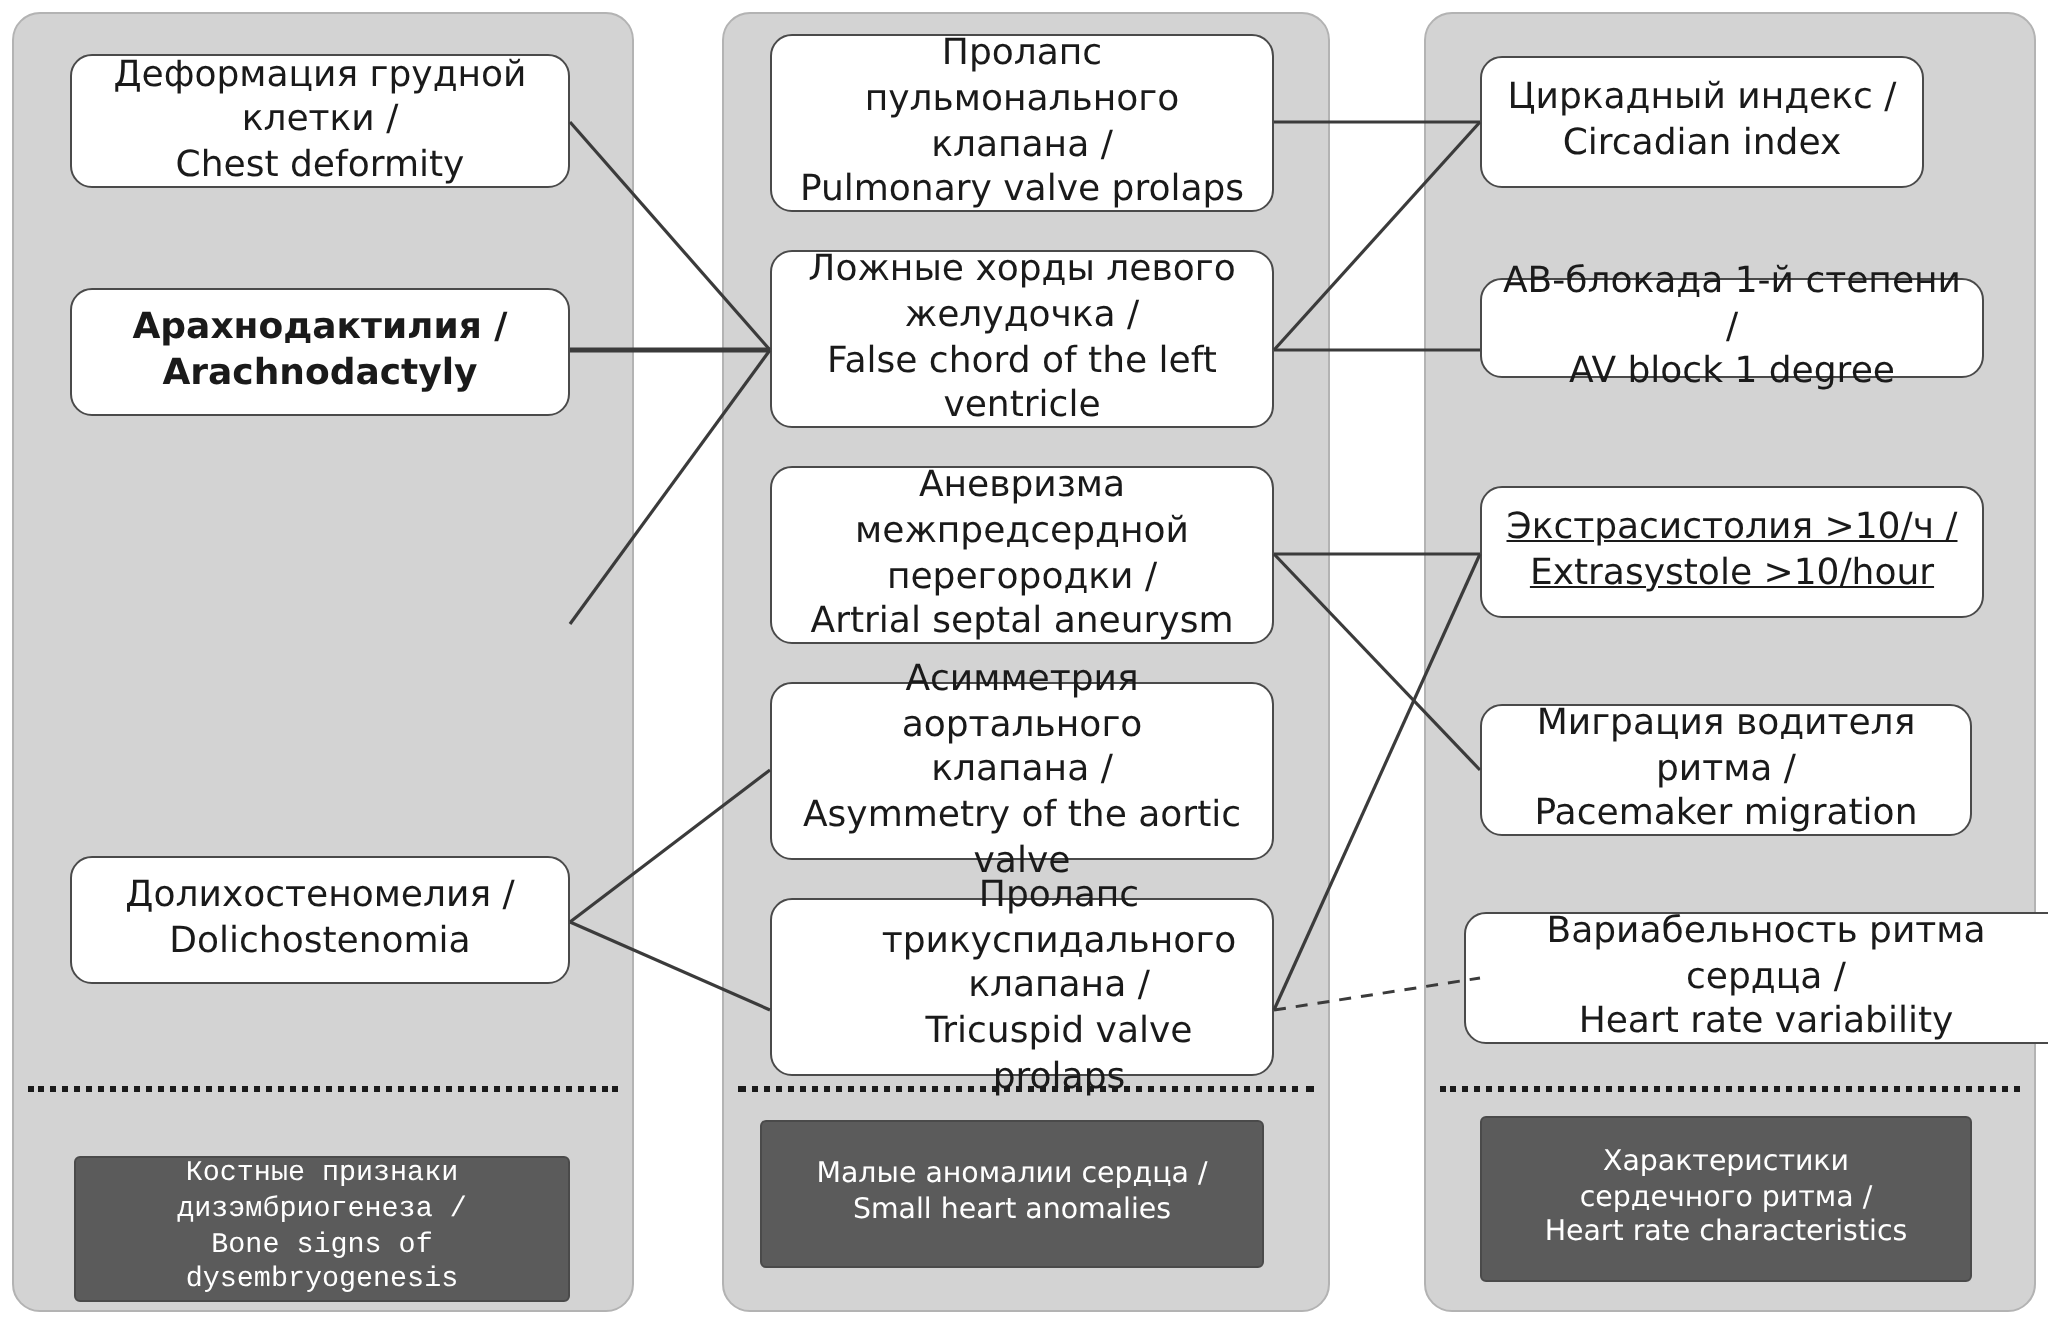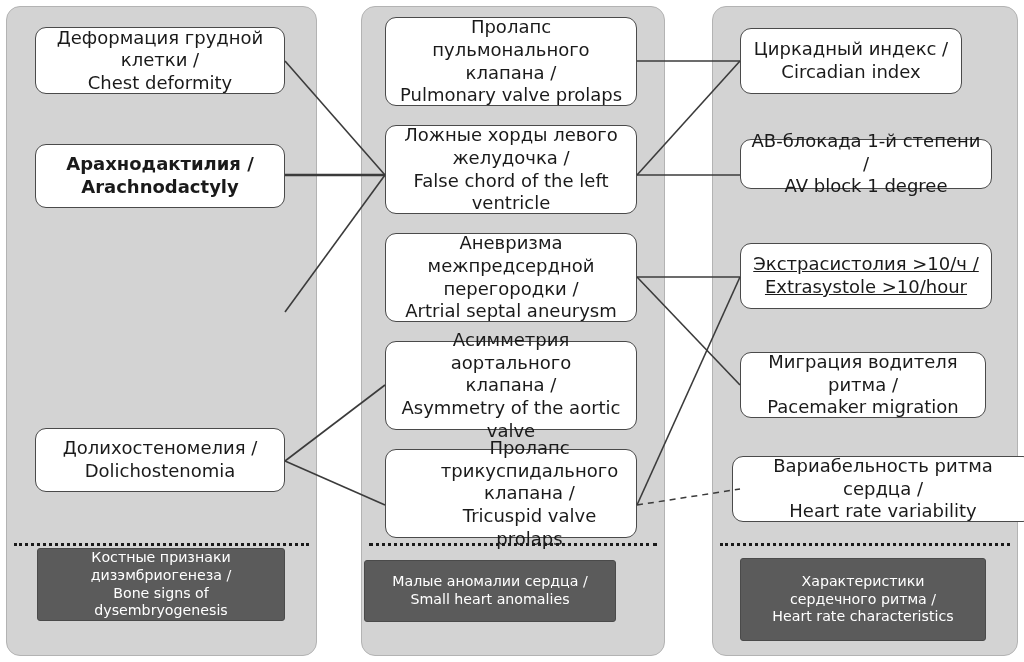--- a/index.html
+++ b/index.html
@@ -110,40 +110,40 @@
     <line x1="637" y1="505" x2="740" y2="277"></line>
     <line class="dashed" x1="637" y1="505" x2="740" y2="489"></line>
   </svg>
 
   <div class="node" style="left:35px; top:27px; width:250px; height:67px;">Деформация грудной клетки /
 Chest deformity</div>
   <div class="node" style="left:35px; top:144px; width:250px; height:64px;font-weight:bold;">Арахнодактилия /
 Arachnodactyly</div>
   <div class="node" style="left:35px; top:428px; width:250px; height:64px;">Долихостеномелия /
 Dolichostenomia</div>
-  <div class="footer-node" style="left:37px; top:548px; width:248px; height:73px;">Костные признаки
+  <div class="footer-node" style="left:37px; top:578px; width:248px; height:73px;font-family:Liberation Mono, monospace;">Костные признаки
 дизэмбриогенеза /
 Bone signs of dysembryogenesis</div>
 
   <div class="node" style="left:385px; top:17px; width:252px; height:89px;">Пролапс пульмонального
 клапана /
 Pulmonary valve prolaps</div>
   <div class="node" style="left:385px; top:125px; width:252px; height:89px;">Ложные хорды левого
 желудочка /
 False chord of the left ventricle</div>
   <div class="node" style="left:385px; top:233px; width:252px; height:89px;">Аневризма межпредсердной
 перегородки /
 Artrial septal aneurysm</div>
   <div class="node" style="left:385px; top:341px; width:252px; height:89px;">Асимметрия аортального
 клапана /
 Asymmetry of the aortic valve</div>
   <div class="node" style="left:385px; top:449px; width:252px; height:89px;padding-left:44px;">Пролапс трикуспидального
 клапана /
 Tricuspid valve prolaps</div>
-  <div class="footer-node" style="left:364px; top:560px; width:252px; height:62px;">Малые аномалии сердца /
+  <div class="footer-node" style="left:380px; top:560px; width:252px; height:74px;">Малые аномалии сердца /
 Small heart anomalies</div>
 
   <div class="node" style="left:740px; top:28px; width:222px; height:66px;">Циркадный индекс /
 Circadian index</div>
   <div class="node" style="left:740px; top:139px; width:252px; height:50px;">АВ-блокада 1-й степени /
 AV block 1 degree</div>
   <div class="node" style="left:740px; top:243px; width:252px; height:66px;text-decoration:underline;">Экстрасистолия &gt;10/ч /
 Extrasystole &gt;10/hour</div>
   <div class="node" style="left:740px; top:352px; width:246px; height:66px;">Миграция водителя ритма /
 Pacemaker migration</div>

